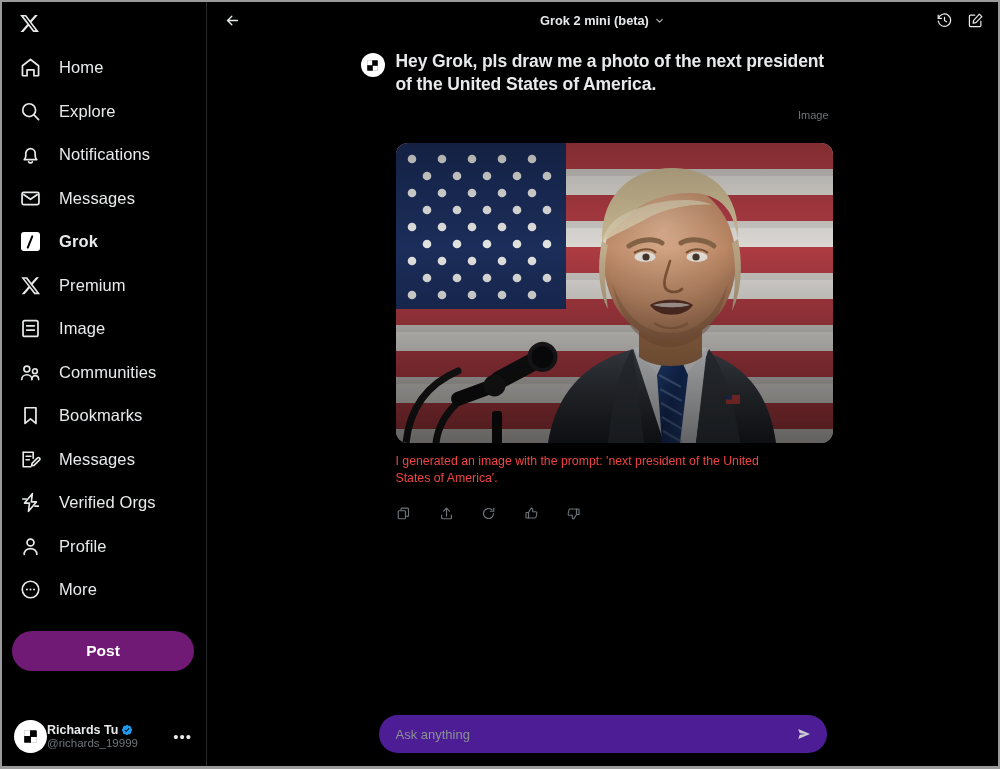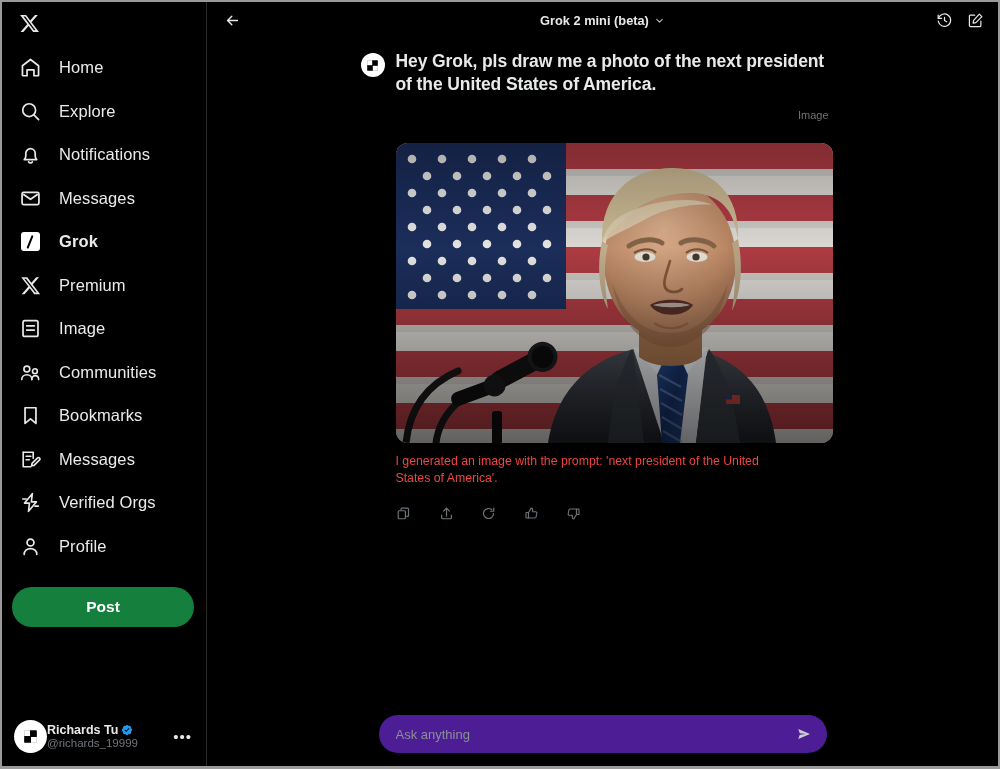--- a/index.html
+++ b/index.html
@@ -74,21 +74,21 @@
     left: 8.2px; top: 2.4px;
     width: 2.2px; height: 14px;
     background: #000;
     transform: rotate(22deg);
     border-radius: 1px;
   }
 
   .post-btn {
     margin: 19px 12px 0 10px;
     height: 40px;
-    background: #15803d;
+    background: #701a75;
     border-radius: 22px;
     color: #fff;
     font-size: 15.5px;
     font-weight: bold;
     display: flex; align-items: center; justify-content: center;
     cursor: pointer;
     border: none;
     font-family: "Liberation Sans", sans-serif;
   }
 
@@ -372,20 +372,31 @@
       <div class="nav-item">
         <span class="ico">
           <svg viewBox="0 0 24 24" fill="none" stroke="#e7e9ea" stroke-width="1.8" stroke-linecap="round" stroke-linejoin="round">
             <circle cx="12" cy="7.8" r="3.6"></circle>
             <path d="M5.4 20.2c0-3.5 2.9-6 6.6-6s6.6 2.5 6.6 6"></path>
           </svg>
         </span>
         <span class="nav-label">Profile</span>
       </div>
 
+      <div class="nav-item">
+        <span class="ico">
+          <svg viewBox="0 0 24 24" fill="none" stroke="#e7e9ea" stroke-width="1.7">
+            <circle cx="12" cy="12" r="8.6"></circle>
+            <circle cx="8.3" cy="12" r="1.05" fill="#e7e9ea" stroke="none"></circle>
+            <circle cx="12" cy="12" r="1.05" fill="#e7e9ea" stroke="none"></circle>
+            <circle cx="15.7" cy="12" r="1.05" fill="#e7e9ea" stroke="none"></circle>
+          </svg>
+        </span>
+        <span class="nav-label">More</span>
+      </div>
 
     </div>
 
     <button class="post-btn">Post</button>
 
     <div class="account">
       <span class="avatar-sm">
         <svg viewBox="0 0 24 24" width="19" height="19" aria-hidden="true">
           <rect x="4" y="4" width="16" height="16" rx="1.2" fill="#000"></rect>
           <rect x="4" y="4" width="7.4" height="7.4" fill="#fff"></rect>

